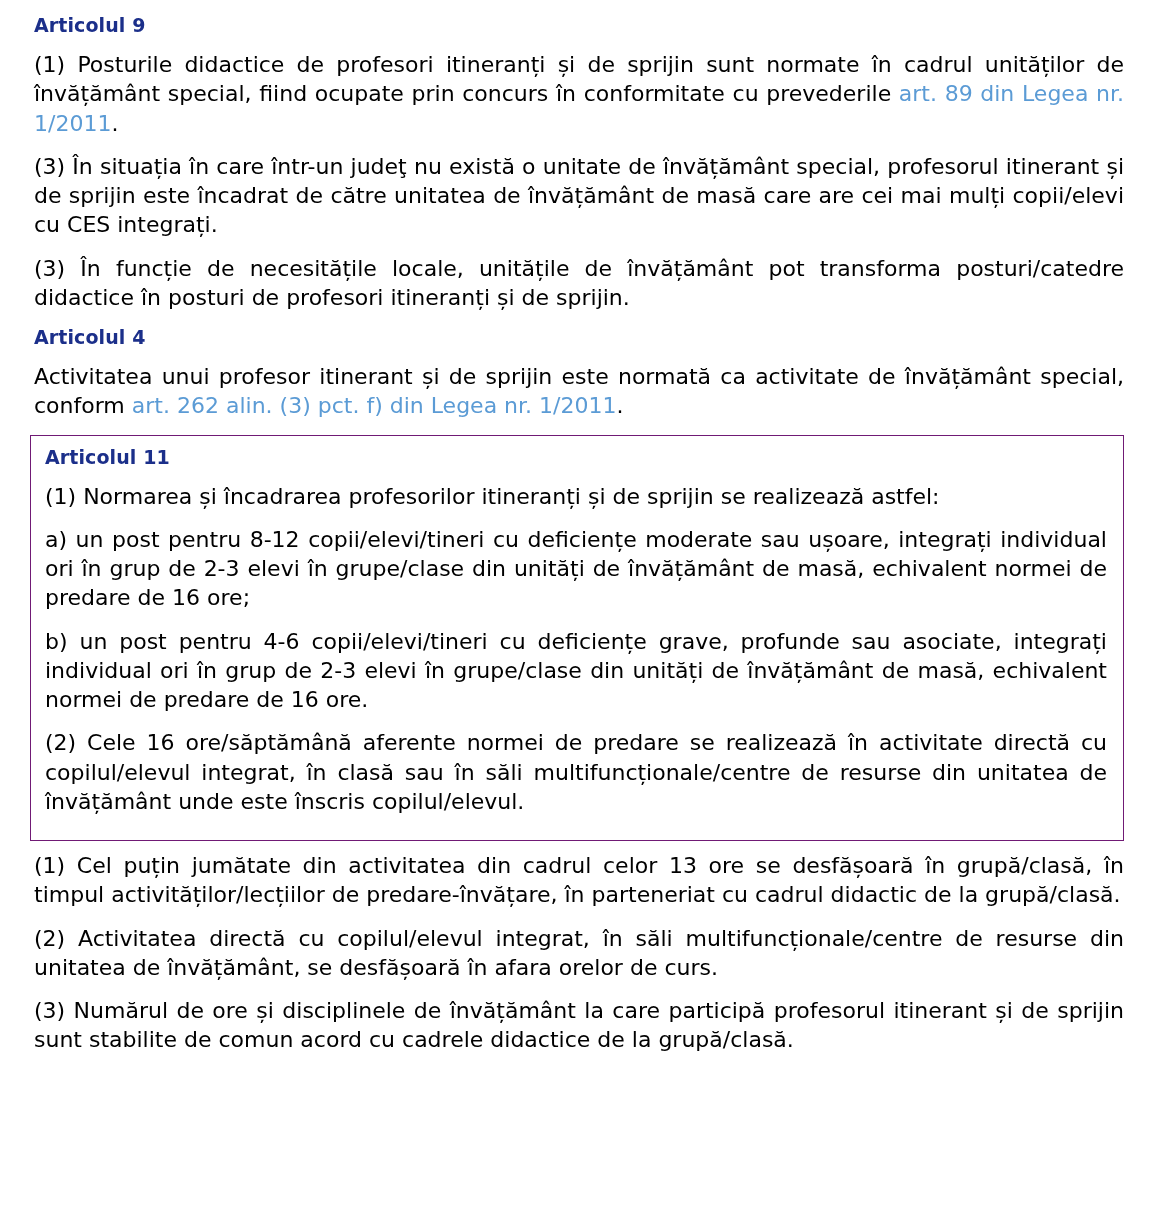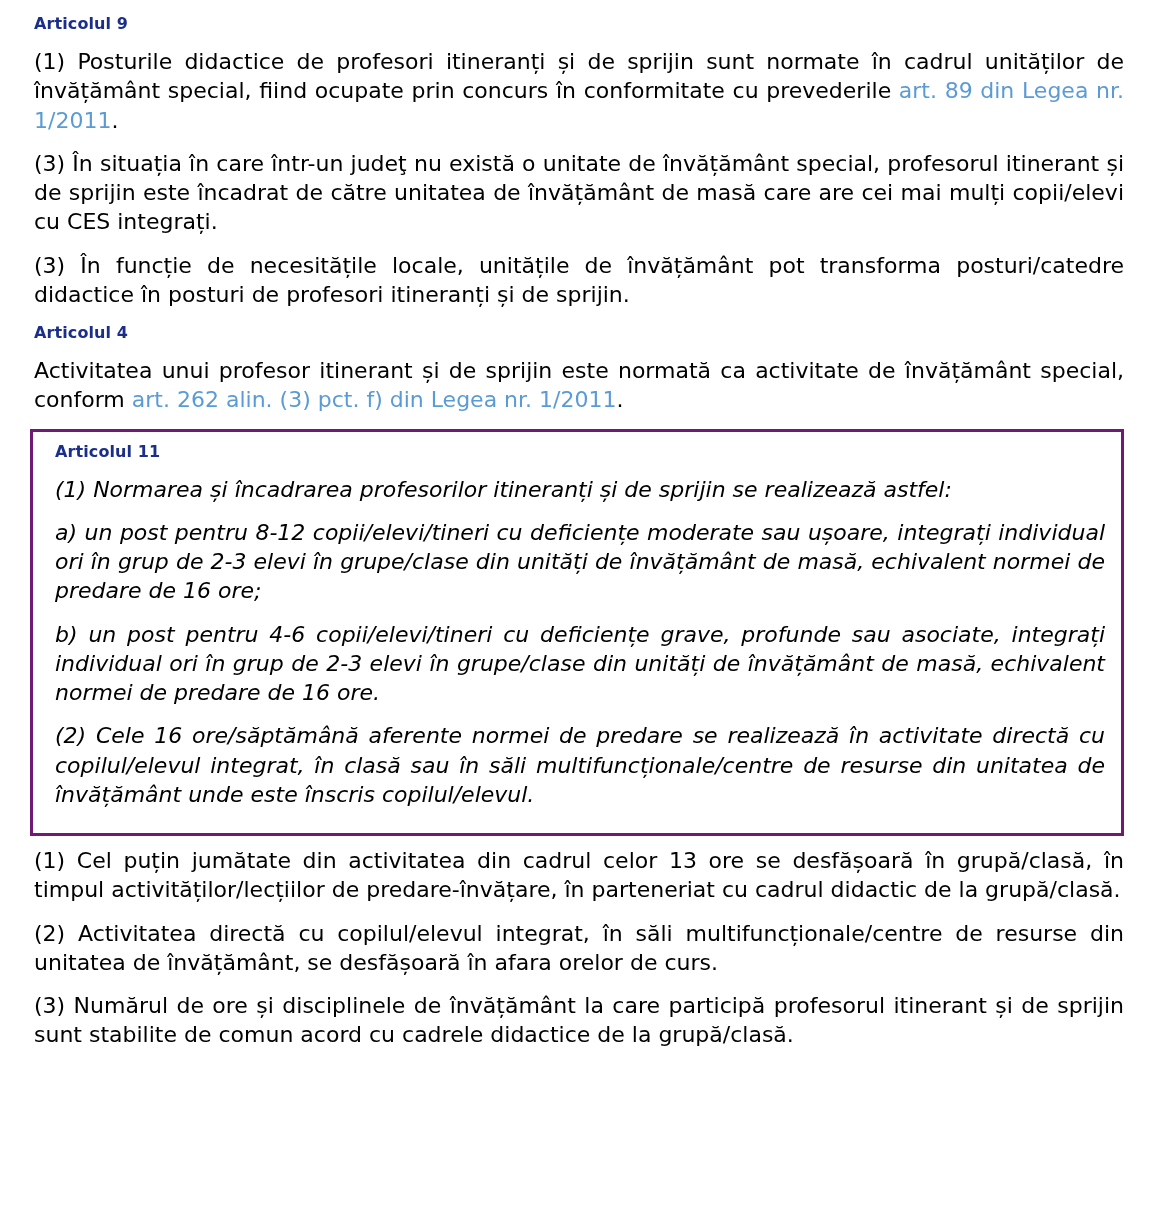--- a/index.html
+++ b/index.html
@@ -14,53 +14,52 @@
     color: #000000;
   }
   .page {
     width: 1154px;
     box-sizing: border-box;
     padding: 8px 30px 10px 30px;
   }
   .article-heading {
     color: #1b2f8a;
     font-weight: bold;
-    font-size: 16px;
+    font-size: 19px;
     margin: 6px 0 6px 4px;
     letter-spacing: 0.1px;
   }
   .para {
     font-size: 22px;
     line-height: 1.33;
     text-align: justify;
     text-justify: inter-word;
     margin: 14px 0 14px 4px;
     color: #000000;
   }
   .para:first-child {
     margin-top: 10px;
   }
   .ref {
     color: #5b9bd5;
   }
   .highlight-box {
-    border: 3px solid #701a75;
+    border: 1px solid #701a75;
     box-sizing: border-box;
-    padding: 6px 14px 10px 20px;
+    padding: 6px 14px 10px 12px;
     margin: 14px 0 8px 0;
   }
   .highlight-box .article-heading {
     margin-left: 2px;
     margin-top: 4px;
     margin-bottom: 4px;
   }
   .highlight-box .para {
     margin-left: 2px;
     margin-right: 2px;
-    font-style: italic;
   }
 </style>
 </head>
 <body>
 
 <div class="page" id="page-root">
     <div>
       <div class="article-heading">Articolul 9</div>
       <p class="para"><span>(1) Posturile didactice de profesori itineranți și de sprijin sunt normate în cadrul unităților de învățământ special, fiind ocupate prin concurs în conformitate cu prevederile </span><span class="ref">art. 89 din Legea nr. 1/2011</span><span>.</span></p>
       <p class="para"><span>(3) În situația în care într-un judeţ nu există o unitate de învățământ special, profesorul itinerant și de sprijin este încadrat de către unitatea de învățământ de masă care are cei mai mulți copii/elevi cu CES integrați.</span></p>

